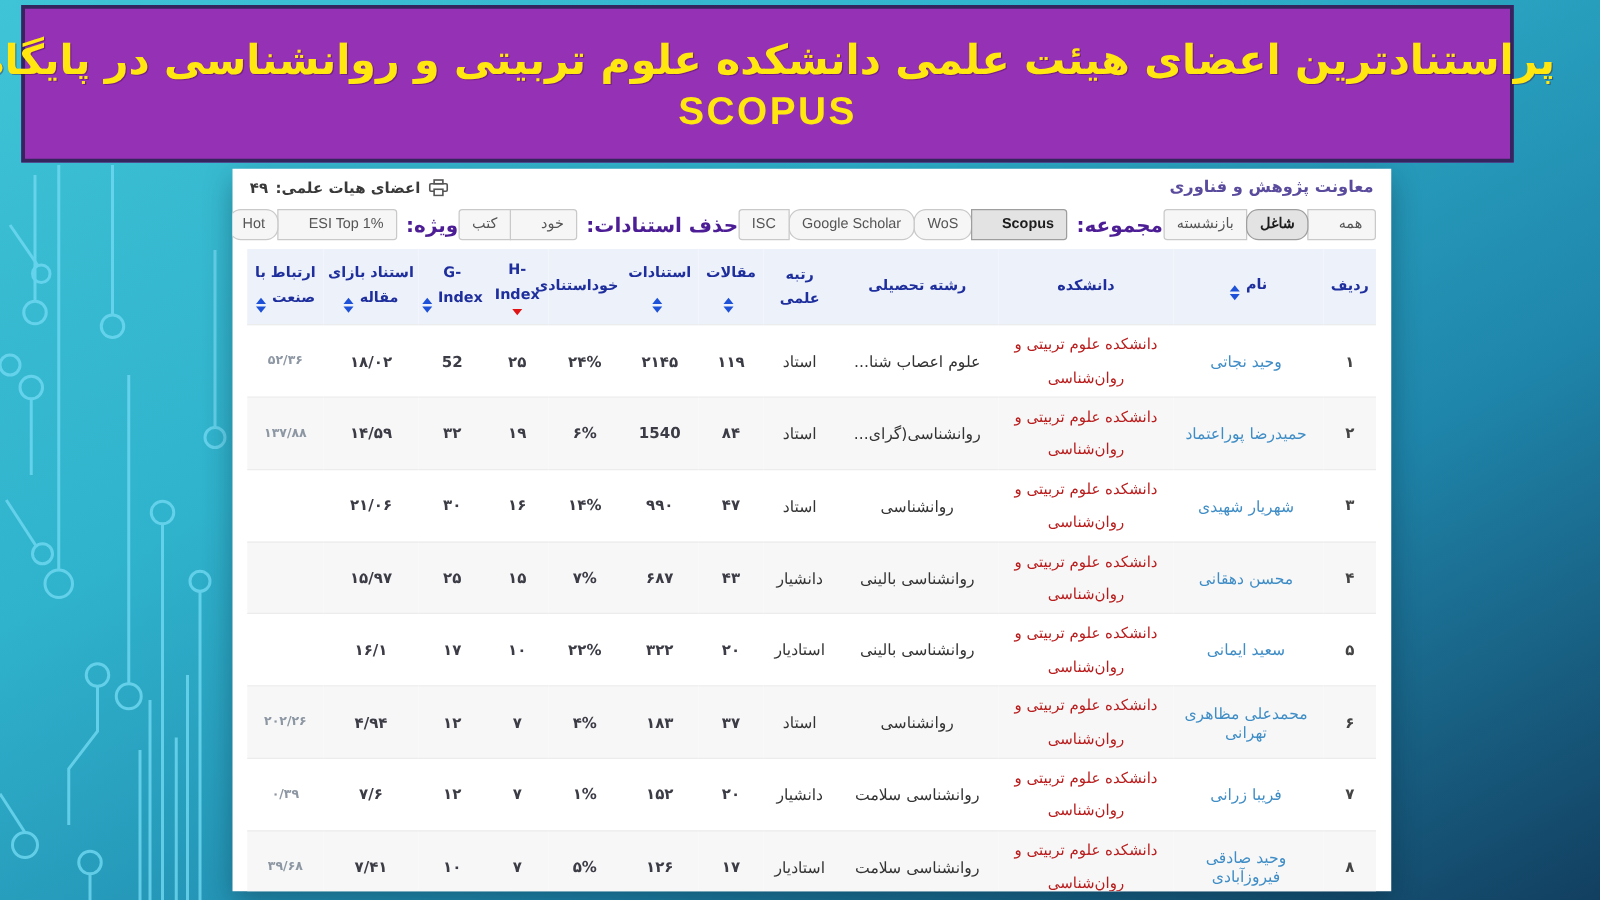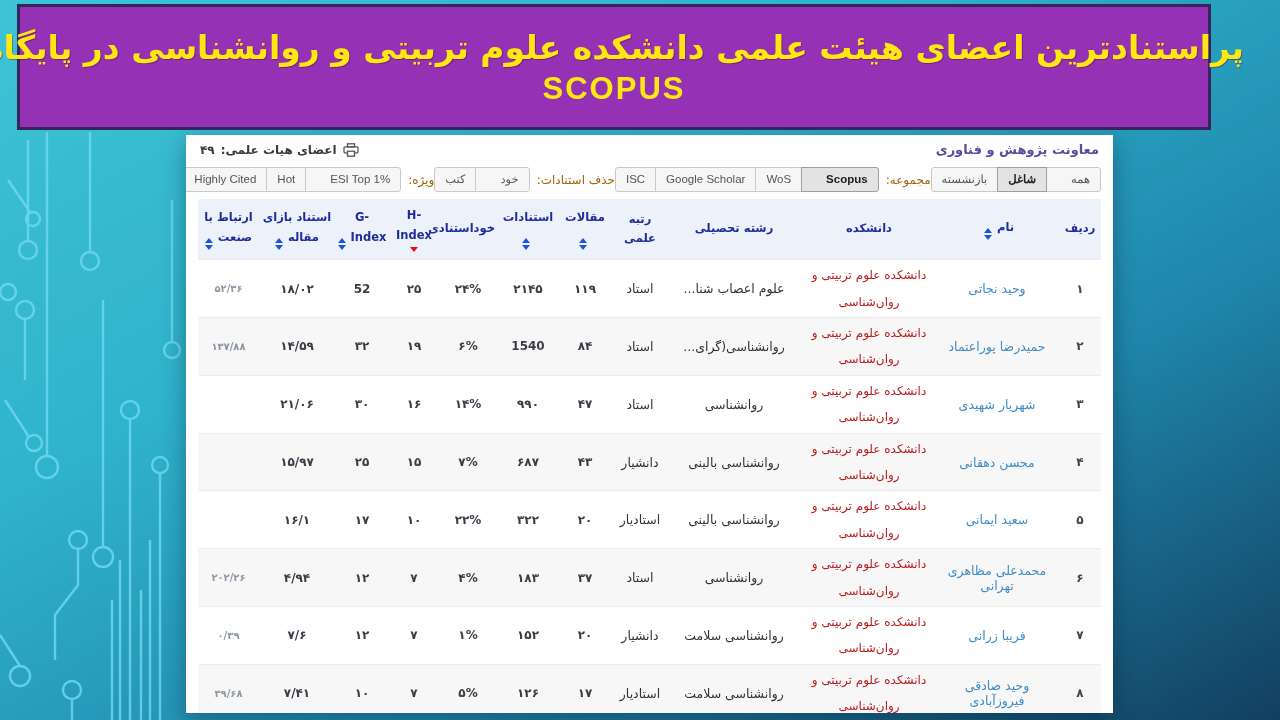--- a/index.html
+++ b/index.html
@@ -21,26 +21,26 @@
   .panel { position:absolute; left:186px; top:135px; width:927px; height:578px;
     background:#ffffff; z-index:1; direction:rtl; overflow:hidden;
     box-shadow:0 8px 22px rgba(0,25,45,.38); }
   .panel-top { display:flex; justify-content:space-between; align-items:center; padding:7px 14px 1px; }
   .dept { color:#5a4b9d; font-weight:bold; font-size:13px;text-align:center; }
   .count { color:#3a3a3a; font-weight:bold; font-size:12px; display:flex; align-items:center; gap:6px; direction:rtl; }
 
   
   .filters { display:flex; justify-content:space-between; align-items:center; padding:9px 12px 7px; }
   .fgroup { display:flex; align-items:center; }
-  .flabel { font-size:12px; font-weight:normal; color:#a16207; margin-left:7px; white-space:nowrap; }
+  .flabel { font-size:16px; font-weight:bold; color:#4c1d95; margin-left:7px; white-space:nowrap; }
   .btn { background:#f6f6f6; border:1px solid #c9c9c9; color:#555; font-size:11.5px;
     padding:5px 10px; line-height:1.15; cursor:pointer; white-space:nowrap;
     font-family:"Liberation Sans","DejaVu Sans",sans-serif; }
   .btn.fa { font-family:Liberation Sans, sans-serif; }
-  .btn + .btn { margin-right:-1px; }
+  .btn + .btn { margin-right:-1px;border-radius:10px; }
   .fgroup .btn:first-of-type { border-radius:0 3px 3px 0;padding-left:24px; }
   .fgroup .btn:last-of-type { border-radius:3px 0 0 3px; }
   .btn.sel { background:#e3e3e3; border-color:#9e9e9e; color:#1d1d1d; font-weight:bold; position:relative; z-index:1; }
 
   
   table { width:903px; margin:0 12px; border-collapse:collapse; table-layout:fixed; }
   thead th { background:#edf1fa; color:#1e2f9d; font-size:11.5px; font-weight:bold;
     padding:7px 2px; vertical-align:middle; text-align:center; line-height:1.7; }
   tbody td { border-top:1px solid #ececec; font-size:12px; color:#3d3d49;
     text-align:center; vertical-align:middle; height:57px; padding:2px; }

